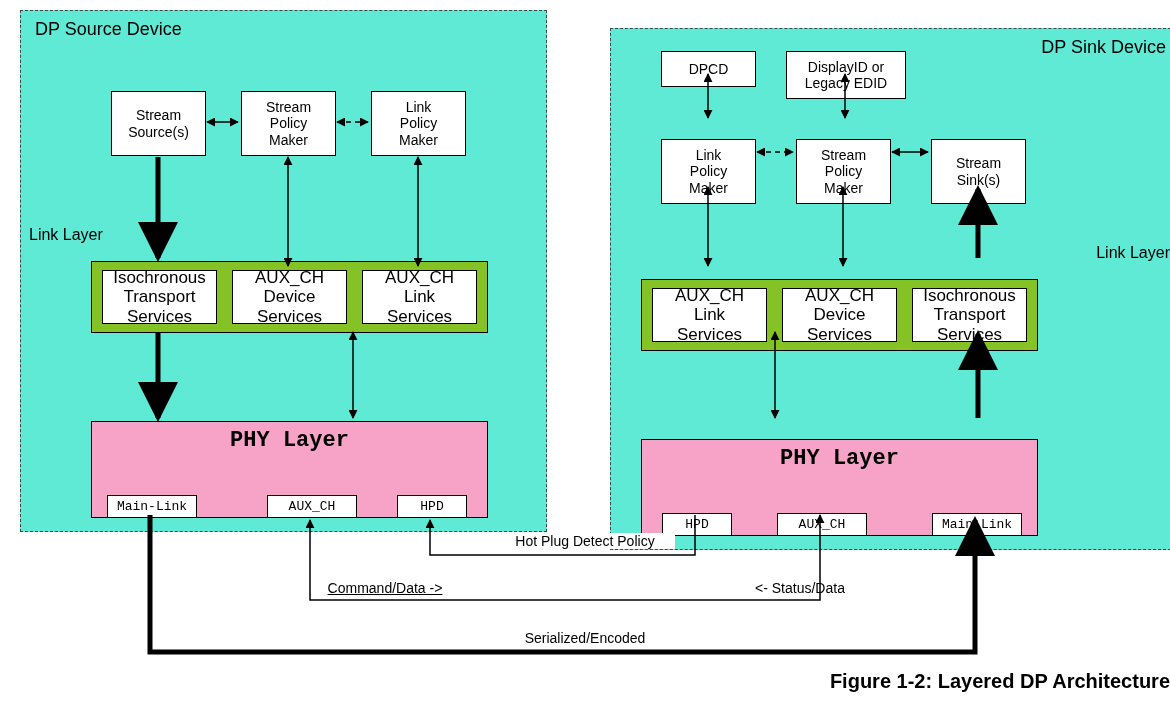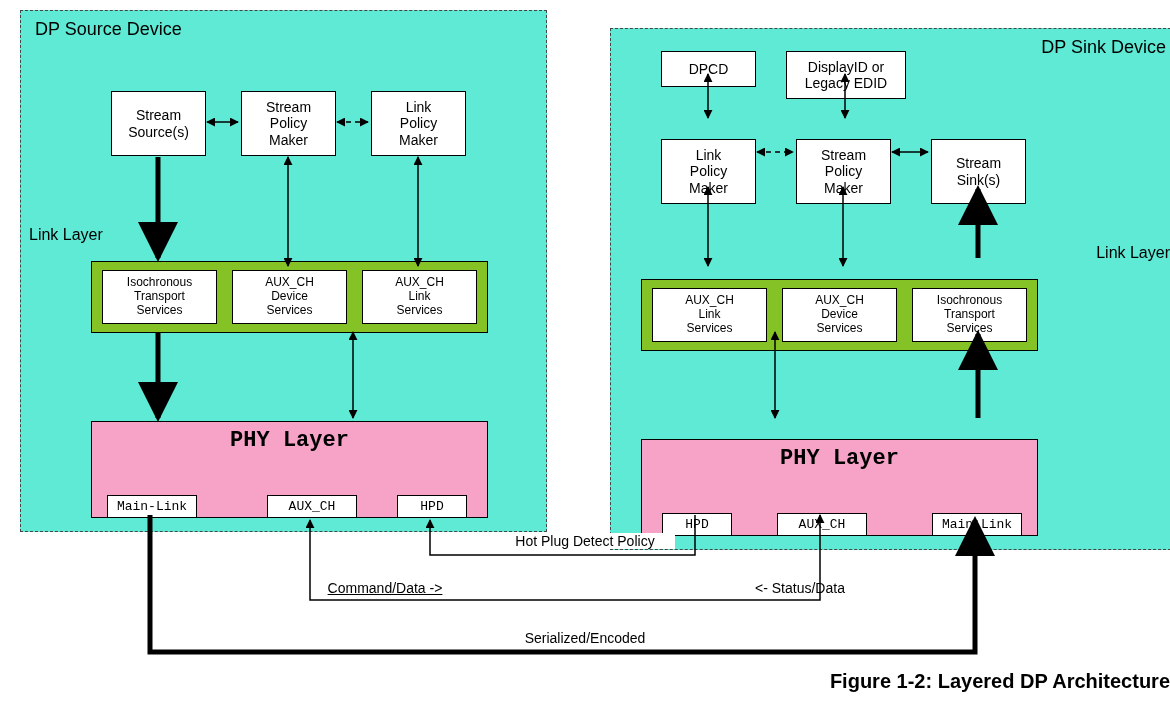--- a/index.html
+++ b/index.html
@@ -42,21 +42,21 @@
   .green-bar {
     position: absolute;
     border: 1.5px solid #000;
     background: #85c226;
   }
   .green-sub {
     position: absolute;
     border: 1.5px solid #000;
     background: #fff;
     text-align: center;
-    font-size: 12px;
+    font-size: 17px;
     line-height: 1.15;
     display: flex;
     align-items: center;
     justify-content: center;
     padding: 2px;
     box-sizing: border-box;
   }
   .pink-bar {
     position: absolute;
     border: 1.5px solid #000;

